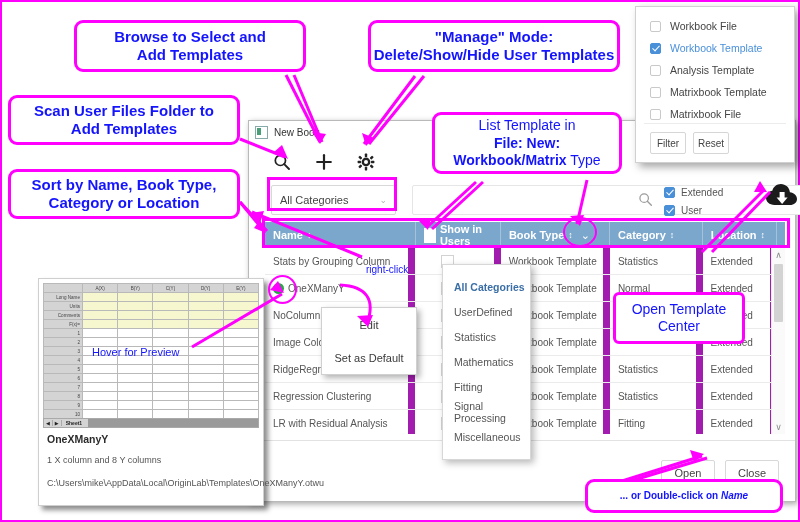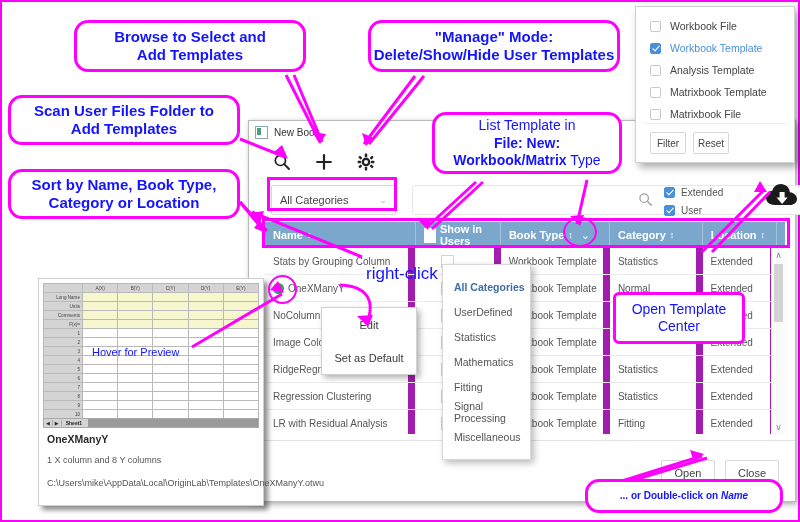--- a/index.html
+++ b/index.html
@@ -169,21 +169,21 @@
   }
   .sheet-tab .nav{border-right:1px solid #a9a9a9;padding:0 2px;}
   .sheet-tab .nm{padding:0 4px;font-weight:bold;}
   .sheet-tab .rest{flex:1;background:#9a9a9a;height:100%;margin-left:2px;}
   .pv-title{position:absolute;left:8px;top:154px;font-size:10.5px;font-weight:bold;color:#2b2b2b;}
   .pv-desc{position:absolute;left:8px;top:176px;font-size:9px;color:#555;}
   .pv-path{position:absolute;left:8px;top:198px;right:8px;font-size:9px;color:#555;line-height:13px;}
 
   
   .callout{
-    position:absolute;background:#ffffff;border:3px solid #ff00ff;border-radius:14px;
+    position:absolute;background:#ffffff;border:3px solid #ff00ff;border-radius:9px;
     display:flex;align-items:center;justify-content:center;text-align:center;
     color:#1414ff;z-index:60;box-sizing:border-box;line-height:1.18;
   }
   .callout b{font-weight:bold;}
   .callout .thin{font-weight:normal;}
   .bold-ann{font-weight:bold;}
   .ann-plain{color:#1414ff;position:absolute;z-index:60;}
 
   svg.overlay{position:absolute;left:0;top:0;width:800px;height:522px;z-index:55;pointer-events:none;}
   .ring{position:absolute;border:2.5px solid #ff00ff;border-radius:50%;z-index:58;}
@@ -663,17 +663,17 @@
   <div class="callout bold-ann" style="left:583px;top:477px;width:198px;height:34px;font-size:10px;">
     <span>
       <span>... or </span><span>Double-click on </span><i>Name</i>
     </span>
   </div>
 
   <div class="ann-plain" style="left:90px;top:344px;font-size:11px;">
     <span>Hover for Preview</span>
   </div>
 
-  <div class="ann-plain" style="left:352px;top:262px;font-size:17px;padding-left:12px;">
+  <div class="ann-plain" style="left:352px;top:262px;font-size:10px;padding-left:12px;">
     <span>right-click</span>
   </div>
 
 </div>
 
 </body></html>

